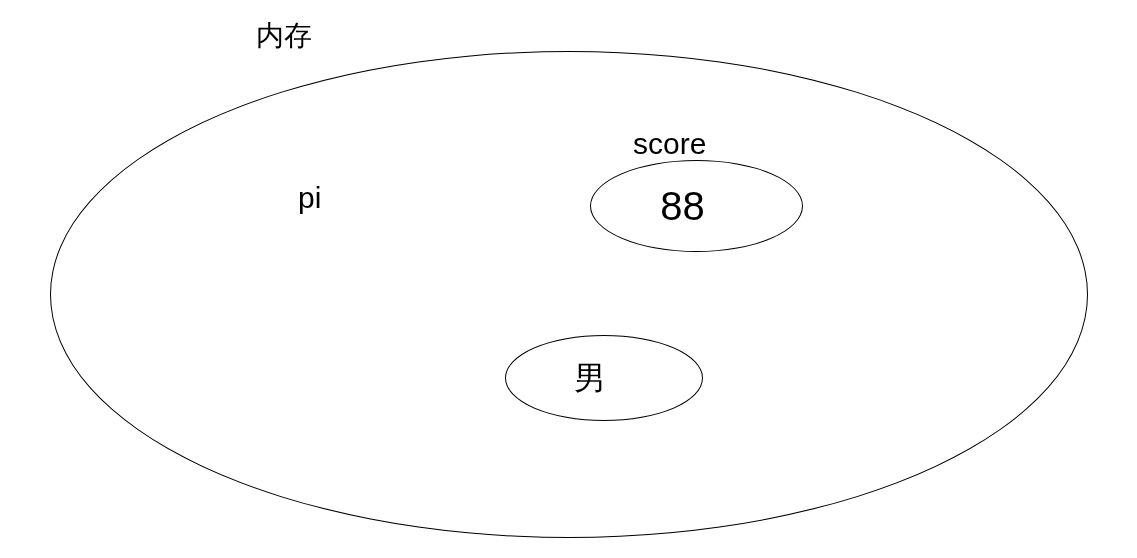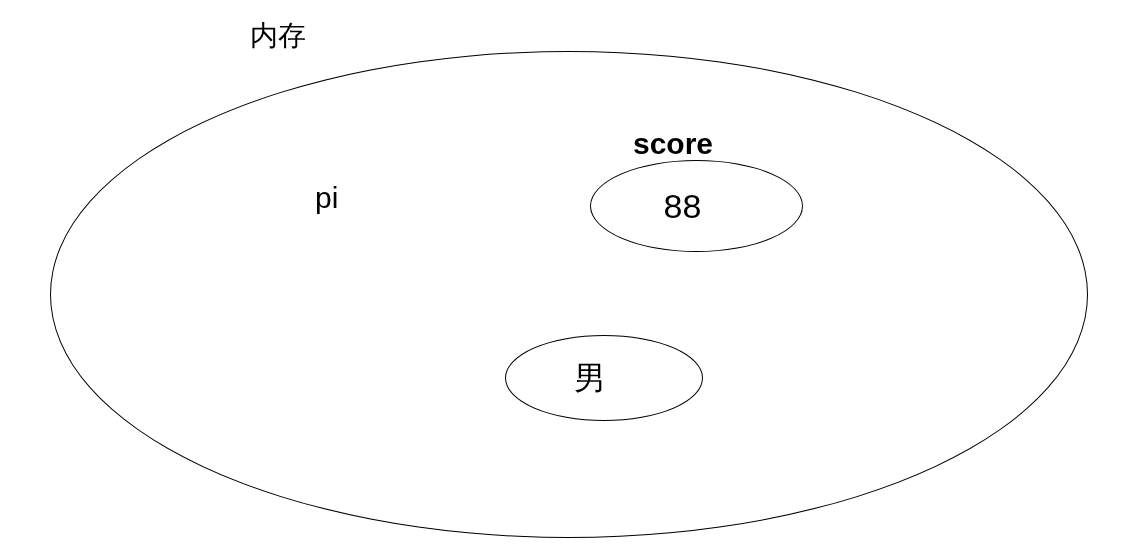--- a/index.html
+++ b/index.html
@@ -52,39 +52,38 @@
     width: 198px;
     height: 86px;
   }
   .label {
     position: absolute;
     line-height: 1.1;
     font-size: 30px;
     white-space: nowrap;
   }
   .title-label {
-    left: 250px;
+    left: 256px;
     top: 21px;
     font-size: 28px;
   }
   .pi-label {
-    left: 315px;
+    left: 298px;
     top: 181px;
   }
   .score-label {
     left: 633px;
     top: 127px;
-    font-weight: bold;
   }
   .gender-label {
     left: 557px;
     top: 294px;
   }
   .value {
-    font-size: 34px;
+    font-size: 40px;
     line-height: 1;
   }
   .value-cjk {
     font-size: 32px;
   }
   .value-offset-left {
     transform: translateX(-14px);
   }
   .value-offset-right {
     transform: translateX(10px);

